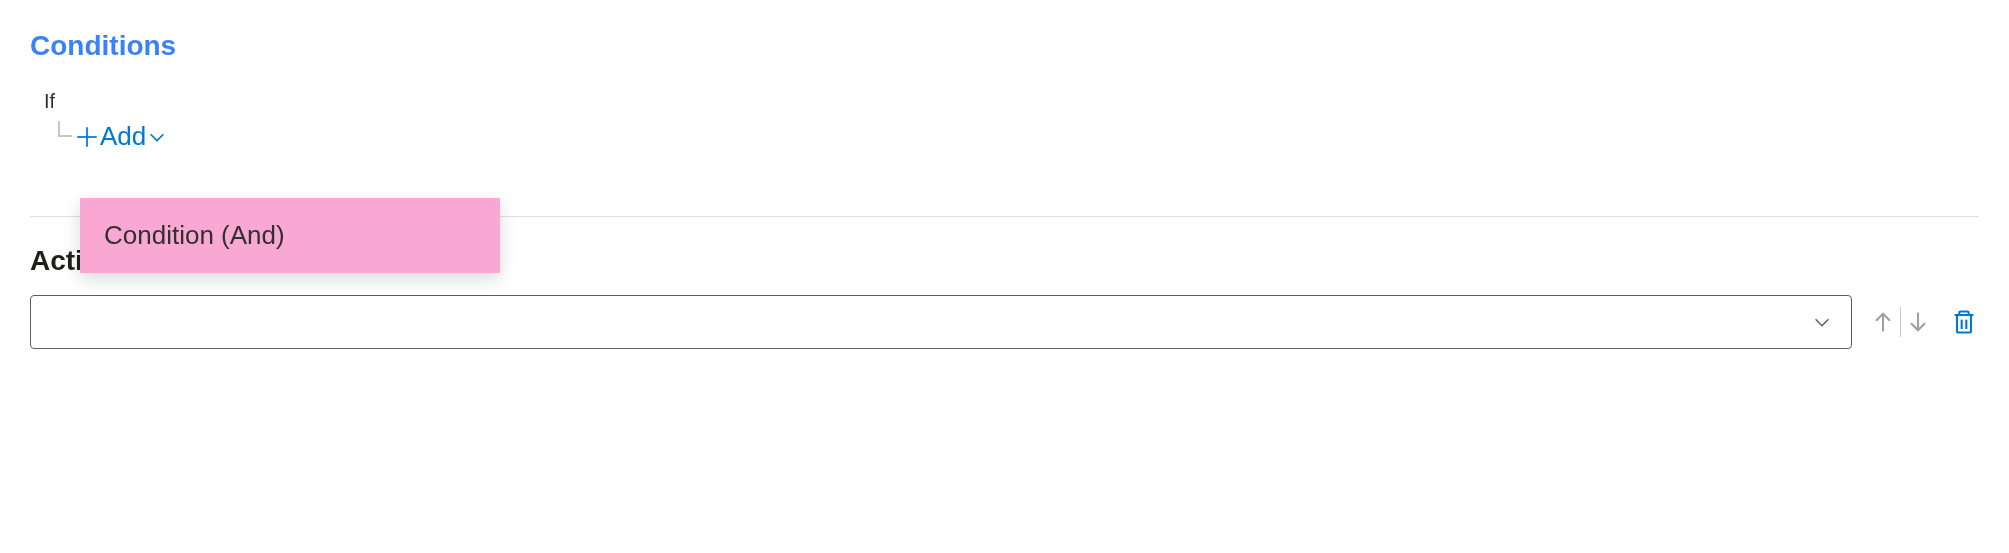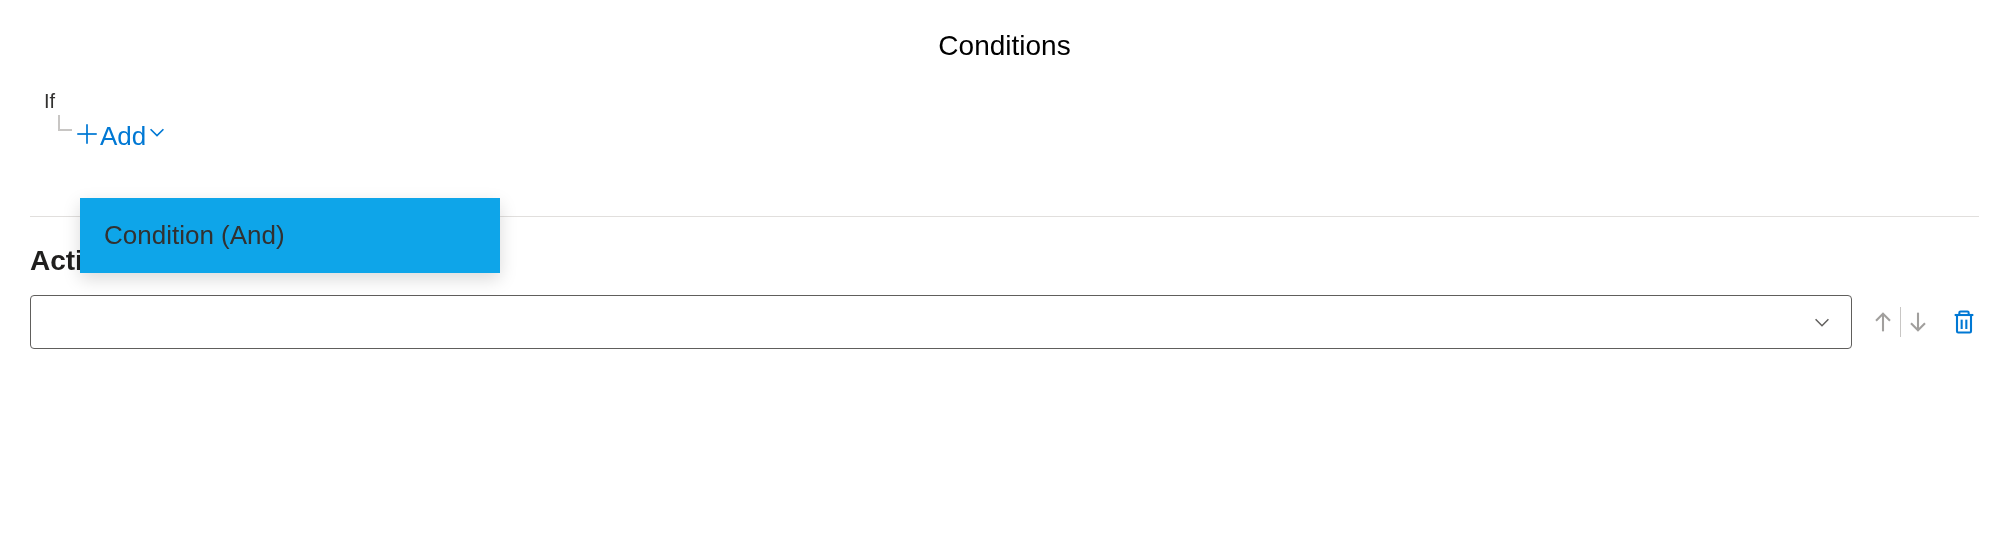--- a/index.html
+++ b/index.html
@@ -11,37 +11,37 @@
       font-family: "Segoe UI", -apple-system, BlinkMacSystemFont, sans-serif;
       background: #ffffff;
       color: #323130;
       padding: 30px 30px 30px 30px;
       width: 2009px;
       height: 553px;
       position: relative;
     }
     .section-heading {
       font-size: 28px;
-      font-weight: 400;
-      color: #000000;
+      font-weight: 700;
+      color: #3b82f6;
       margin-bottom: 28px;
-      text-align: center;
     }
     .if-block {
       margin-left: 14px;
       margin-bottom: 6px;
     }
     .if-label {
       font-size: 20px;
       font-weight: 400;
       color: #323130;
       margin-bottom: 6px;
     }
     .add-row {
       display: flex;
+      align-items: center;
       margin-left: 10px;
       padding: 2px 0;
       width: fit-content;
       cursor: pointer;
     }
     .tree-branch {
       display: inline-block;
       width: 20px;
       height: 20px;
       position: relative;
@@ -89,21 +89,21 @@
       border-radius: 2px;
       z-index: 100;
     }
     .dropdown-item {
       padding: 22px 24px;
       font-size: 26px;
       color: #323130;
       cursor: pointer;
     }
     .dropdown-item.hovered {
-      background: #0ea5e9;
+      background: #f9a8d4;
     }
     .divider {
       border: none;
       border-top: 1px solid #e1dfdd;
       margin: 62px 0 28px 0;
     }
     .actions-heading {
       font-size: 28px;
       font-weight: 600;
       color: #201f1e;

